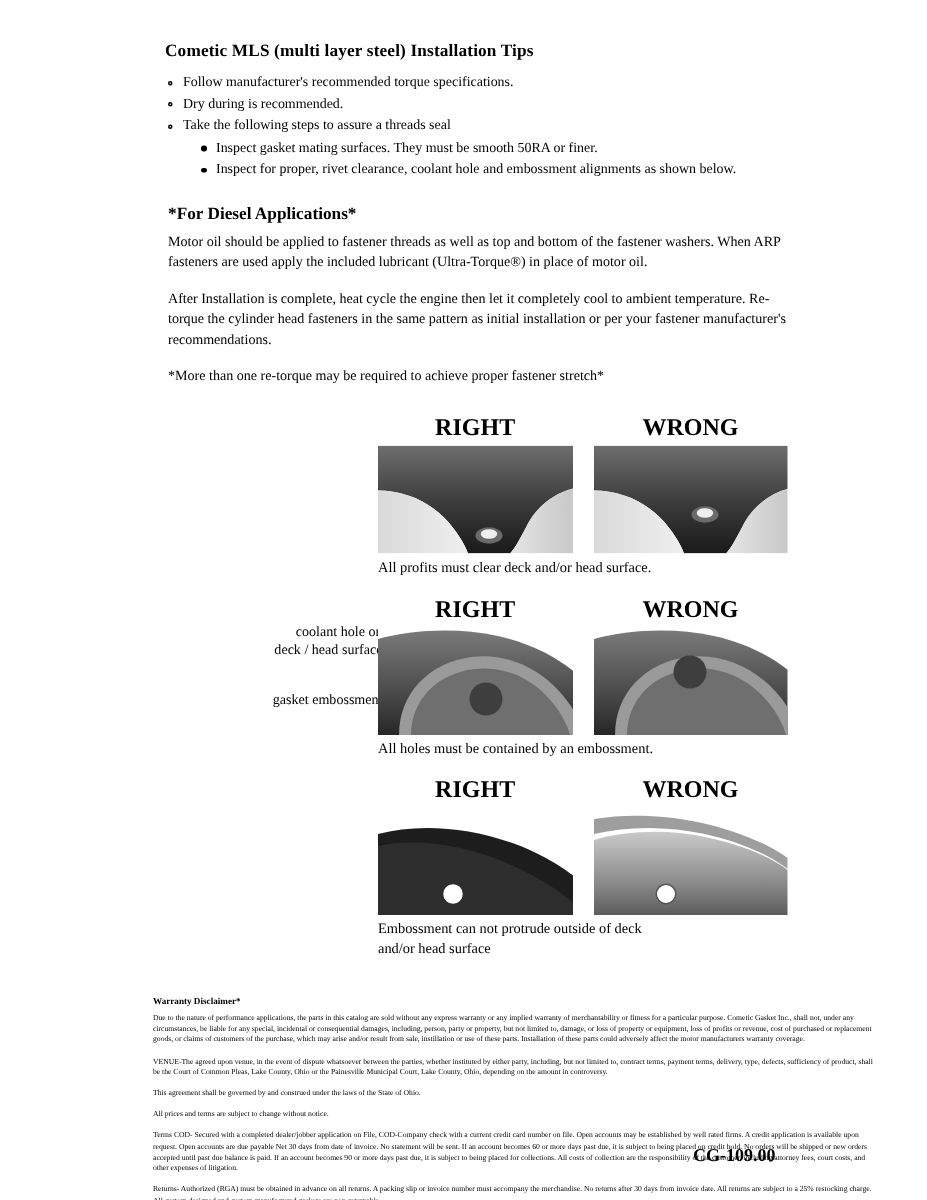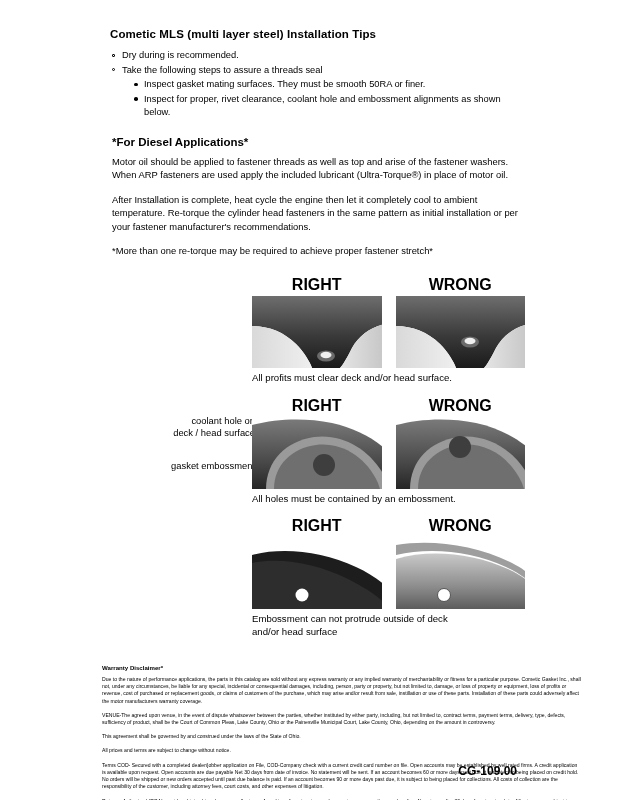--- a/index.html
+++ b/index.html
@@ -14,20 +14,21 @@
     color: #000000;
     position: relative;
     overflow: hidden;
   }
   .page {
     position: relative;
     width: 565px;
     height: 800px;
     box-sizing: border-box;
     padding: 28px 40px 10px 40px;
+    font-family: Liberation Serif, serif;
   }
 
   
   h1.title {
     font-size: 11.5px;
     font-weight: bold;
     margin: 0 0 9px 70px;
     letter-spacing: 0.1px;
   }
   .bullet-list {
@@ -170,20 +171,21 @@
 </head>
 <body>
 
 <div class="page">
 
   <h1 class="title">Cometic MLS (multi layer steel) Installation Tips</h1>
 
   <ul class="bullet-list">
     <li>
       <span class="hollow-dot"></span>
+      <span>Follow manufacturer's recommended torque specifications.</span>
     </li>
     <li>
       <span class="hollow-dot"></span>
       <span>Dry during is recommended.</span>
     </li>
     <li>
       <span class="hollow-dot"></span>
       <span>Take the following steps to assure a threads seal</span>
       <ul class="sub-list">
         <li>
@@ -192,21 +194,21 @@
         </li>
         <li>
           <span class="solid-dot"></span>
           <span>Inspect for proper, rivet clearance, coolant hole and embossment alignments as shown below.</span>
         </li>
       </ul>
     </li>
   </ul>
 
   <h2 class="subtitle">*For Diesel Applications*</h2>
-  <p class="body-text">Motor oil should be applied to fastener threads as well as top and arise of the fastener washers. When ARP fasteners are used apply the included lubricant (Ultra-Torque®) in place of motor oil.</p>
+  <p class="body-text">Motor oil should be applied to fastener threads as well as top and bottom of the fastener washers. When ARP fasteners are used apply the included lubricant (Ultra-Torque®) in place of motor oil.</p>
   <p class="body-text">After Installation is complete, heat cycle the engine then let it completely cool to ambient temperature. Re-torque the cylinder head fasteners in the same pattern as initial installation or per your fastener manufacturer's recommendations.</p>
   <p class="body-text">*More than one re-torque may be required to achieve proper fastener stretch*</p>
 
   <div class="figures">
 
     <div class="fig-group">
       <div class="fig-labels">
         <div class="fig-label">RIGHT</div>
         <div class="fig-label wrong-offset">WRONG</div>
       </div>

